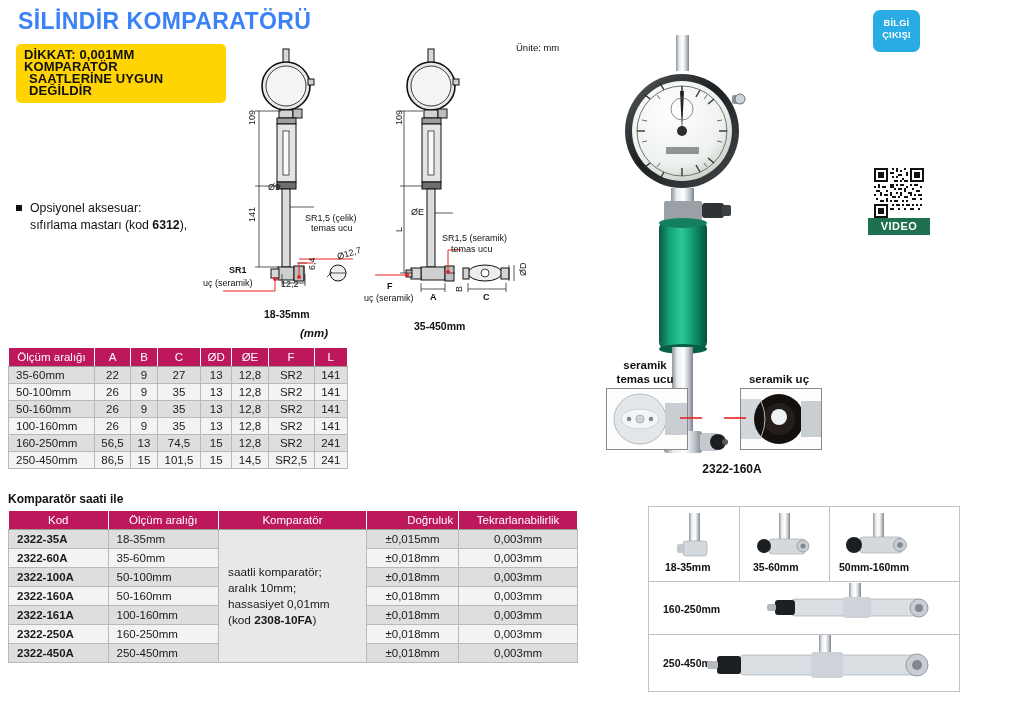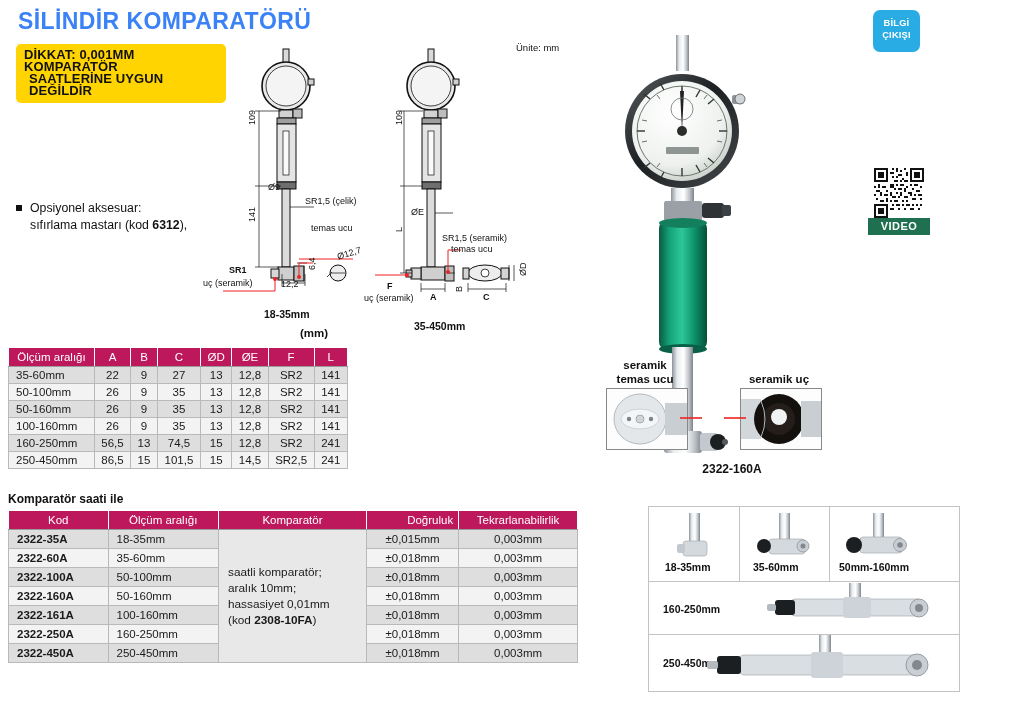--- a/index.html
+++ b/index.html
@@ -58,21 +58,21 @@
     border:1px solid #b9b9b9;padding:2px 5px;text-align:center;
     color:#1a1a1a;white-space:nowrap;
   }
   table.t tbody tr:nth-child(odd)  td{background:#dedede;}
   table.t tbody tr:nth-child(even) td{background:#f3f3f3;}
 
   
   #table-dimensions{left:8px;top:347px;width:340px;}
   #table-dimensions table{width:340px;}
   #table-dimensions td.rng{text-align:left;padding-left:7px;}
-  #unit-mm{left:300px;top:327px;font-size:11.5px;font-weight:bold;color:#111;}
+  #unit-mm{left:300px;top:327px;font-size:11.5px;font-weight:bold;color:#111;font-style:italic;}
 
   
   #table-codes-title{left:8px;top:492px;font-size:12px;font-weight:bold;color:#111;}
   #table-codes{left:8px;top:510px;width:570px;}
   #table-codes table{width:570px;}
   #table-codes td{padding:3px 5px;}
   #table-codes td.code{text-align:left;padding-left:8px;font-weight:bold;}
   #table-codes td.rng{text-align:left;padding-left:8px;}
   #table-codes td.merge{
     background:#e8e8e8 !important;text-align:left;padding:4px 9px;
@@ -184,21 +184,21 @@
   </g>
   <circle cx="60" cy="234" r="2" fill="#ee2222"></circle>
   <circle cx="84" cy="232" r="2" fill="#ee2222"></circle>
 </svg>
 
 <div class="vlabel" style="left:247px;top:125px;">109</div>
 <div class="vlabel" style="left:247px;top:222px;">141</div>
 <div class="dlabel" style="left:268px;top:182px;">Ø9</div>
 <div class="dlabel" style="left:229px;top:265px;font-weight:bold;">SR1</div>
 <div class="dlabel" style="left:203px;top:278px;">uç (seramik)</div>
-<div class="dlabel" style="left:305px;top:196px;">SR1,5 (çelik)</div>
+<div class="dlabel" style="left:305px;top:213px;">SR1,5 (çelik)</div>
 <div class="dlabel" style="left:311px;top:223px;">temas ucu</div>
 <div class="dlabel" style="left:281px;top:279px;">12,2</div>
 <div class="vlabel" style="left:307px;top:270px;">6,4</div>
 <div class="dlabel" style="left:336px;top:252px;transform:rotate(-17deg);transform-origin:0 0;">Ø12,7</div>
 <div class="capt" style="left:264px;top:308px;">18-35mm</div>
 
 <svg class="dwg" style="left:375px;top:45px;" width="175" height="265" viewBox="0 0 175 265">
   <g fill="none" stroke="#111" stroke-width="1">
     <rect x="53" y="4" width="6" height="14" fill="#d9d9d9"></rect>
     <circle cx="56" cy="41" r="24" fill="#e9e9e9" stroke="#111" stroke-width="1.6"></circle>

